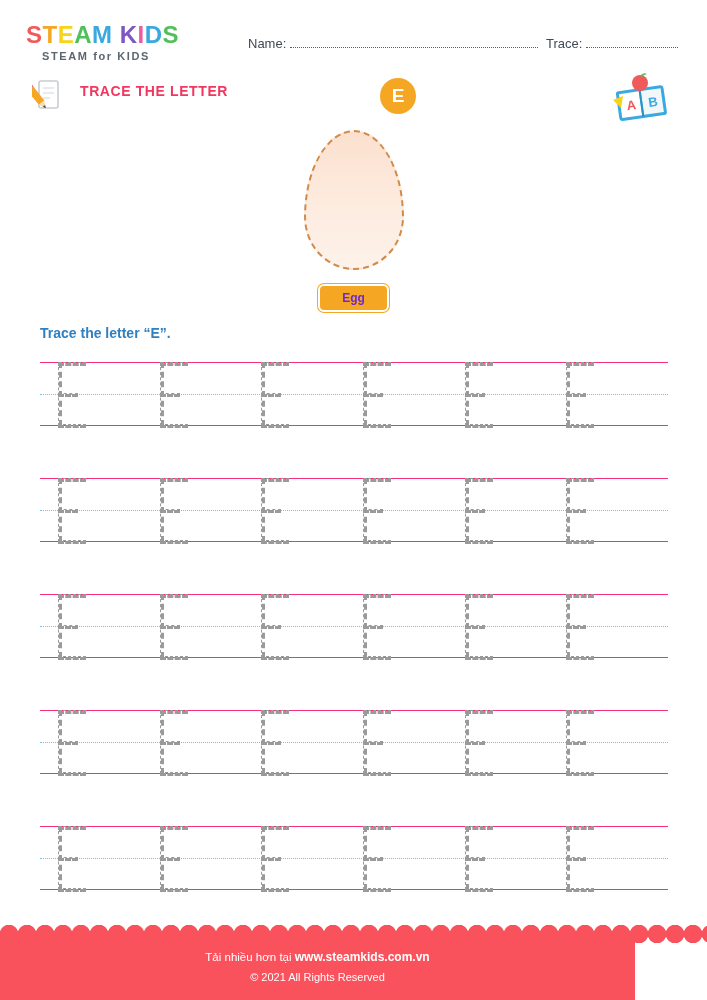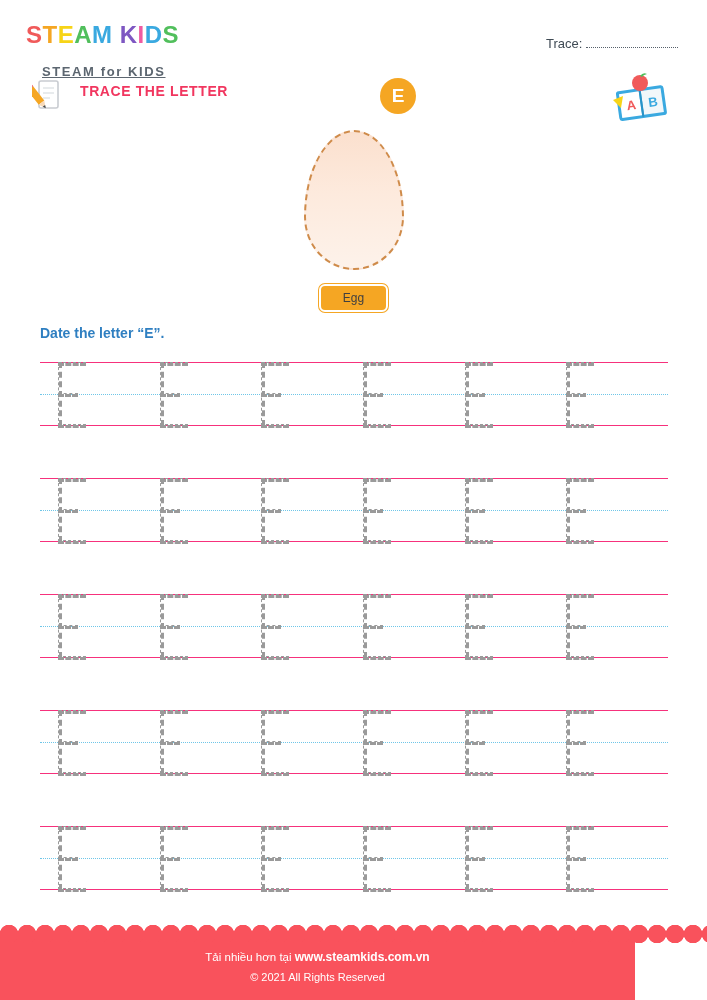--- a/index.html
+++ b/index.html
@@ -44,27 +44,26 @@
   }
   .logo-main span { display: inline-block; }
   .c1 { color: #f05a5a; }
   .c2 { color: #f5a623; }
   .c3 { color: #f7d417; }
   .c4 { color: #51bf5c; }
   .c5 { color: #3aa9e0; }
   .c6 { color: #7e57c2; }
   .c7 { color: #ef5ba1; }
   .logo-sub {
-    font-size: 13px;
+    font-size: 11px;
     color: #5c6670;
     letter-spacing: 1.6px;
-    margin-top: 16px;
+    margin-top: 2px;
     margin-left: 16px;
     font-weight: bold;
-    text-decoration: underline;
   }
   .name-field, .date-field {
     position: absolute;
     top: 14px;
     font-size: 13px;
     color: #3f4a54;
     white-space: nowrap;
   }
   .name-field { left: 222px; }
   .date-field { left: 520px; }
@@ -140,23 +139,23 @@
     height: 140px;
     border-radius: 50% 50% 50% 50% / 62% 62% 38% 38%;
     background: linear-gradient(180deg, #fbe0ce 0%, #fdeadd 45%, #fdf2ea 100%);
     border: 2px dashed #cf8b4a;
     box-sizing: border-box;
   }
   .word-label {
     margin: 14px auto 0;
     display: inline-block;
     background: #f5a623;
-    color: #404040;
+    color: #6d28d9;
     font-size: 12px;
-    font-weight: normal;
+    font-weight: bold;
     padding: 5px 22px;
     border-radius: 6px;
     border: 2px solid #ffffff;
     box-shadow: 0 0 0 1px #f5a623;
   }
 
   
   .instruction {
     position: absolute;
     top: 325px;
@@ -290,20 +289,23 @@
 <div class="page">
 
   <div class="header">
     <div class="logo-block">
       <div class="logo-main">
         <span class="c1">S</span><span class="c2">T</span><span class="c3">E</span><span class="c4">A</span><span class="c5">M</span>&nbsp;<span class="c6">K</span><span class="c7">I</span><span class="c5">D</span><span class="c4">S</span>
       </div>
       <div class="logo-sub">STEAM for KIDS</div>
     </div>
 
+    <div class="name-field">
+      <span>Name:</span><span class="dots name"></span>
+    </div>
 
     <div class="date-field">
       <span>Trace:</span><span class="dots date"></span>
     </div>
   </div>
 
   <div class="title-row">
     <span class="pencil-icon">
       <svg width="30" height="34" viewBox="0 0 30 34">
         <rect x="7" y="3" width="19" height="27" rx="2" fill="#ffffff" stroke="#c9ccd1" stroke-width="1.6"></rect>
@@ -339,21 +341,21 @@
     </span>
   </div>
 
   <div class="illustration">
     <div class="egg-wrap">
       <div class="egg"></div>
     </div>
     <div class="word-label">Egg</div>
   </div>
 
-  <div class="instruction">Date the letter “E”.</div>
+  <div class="instruction">Trace the letter “E”.</div>
 
   <div class="rows">
 
     <div class="trace-row">
       <div class="line top"></div>
       <div class="line mid"></div>
       <div class="line bottom"></div>
       <div class="glyphs">
         <div class="glyph">
             <span class="bar vert"></span>

